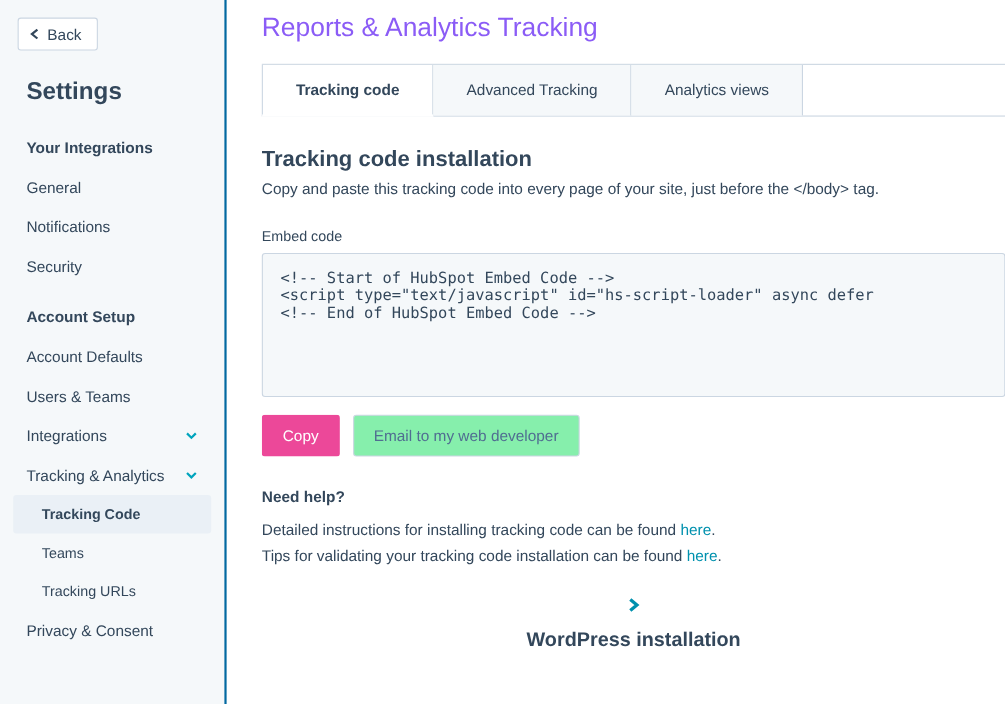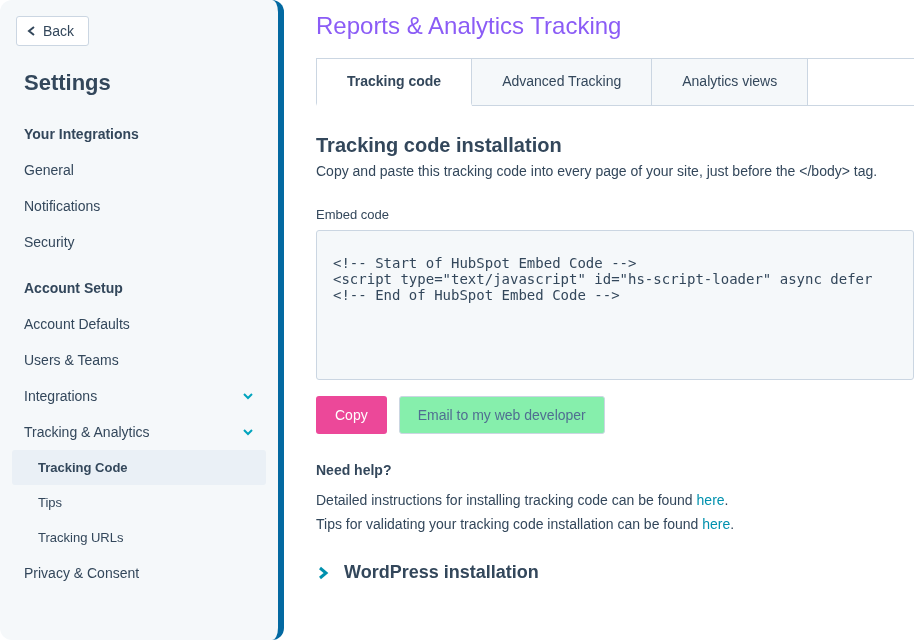--- a/index.html
+++ b/index.html
@@ -1,44 +1,44 @@
 <!DOCTYPE html>
 <html><head>
 <meta charset="utf-8">
 <style>
 * { box-sizing: border-box; margin: 0; padding: 0; }
 body { font-family: -apple-system, BlinkMacSystemFont, "Segoe UI", Helvetica, Arial, sans-serif; background: #fff; color: #33475b; width: 914px; height: 640px; overflow: hidden; }
 .app { display: flex; height: 100%; }
-.sidebar { width: 284px; background: #f5f8fa; border-right: 6px solid #0369a1; padding: 16px 0 0 0; overflow-y: auto; border-radius: 12px; }
+.sidebar { width: 206px; background: #f5f8fa; border-right: 2px solid #0369a1; padding: 16px 0 0 0; overflow-y: auto; }
 .back-btn { display: inline-flex; align-items: center; gap: 6px; border: 1px solid #cbd6e2; background: #fff; padding: 6px 14px 6px 10px; margin: 0 0 24px 16px; border-radius: 3px; color: #33475b; font-size: 14px; cursor: pointer; }
 .back-btn svg { width: 10px; height: 10px; stroke: #33475b; stroke-width: 2; fill: none; }
 .sidebar h1 { font-size: 22px; font-weight: 600; padding: 0 24px 20px 24px; }
 .section-label { font-size: 14px; font-weight: 600; padding: 10px 24px 10px 24px; color: #33475b; }
 .nav-item { display: flex; align-items: center; justify-content: space-between; padding: 10px 24px 10px 24px; font-size: 14px; color: #33475b; cursor: pointer; }
 .nav-item.sub { padding-left: 38px; font-size: 13px; }
 .nav-item.active { background: #eaf0f6; font-weight: 600; border-radius: 3px; margin: 0 12px; padding-left: 26px; }
 .chev { width: 12px; height: 12px; stroke: #00a4bd; stroke-width: 2; fill: none; }
 .main { flex: 1; padding: 12px 0 0 32px; overflow-y: auto; }
 .page-title { font-size: 24px; font-weight: 500; margin-bottom: 18px; color: #8b5cf6; }
 .tabs { display: flex; border-bottom: 1px solid #cbd6e2; border-top: 1px solid #cbd6e2; }
 .tab { padding: 14px 30px; font-size: 14px; color: #33475b; cursor: pointer; border-right: 1px solid #cbd6e2; background: #f5f8fa; }
 .tab.active { background: #fff; font-weight: 600; border-bottom: 3px solid #fff; margin-bottom: -1px; border-left: 1px solid #cbd6e2; }
 .content { padding-top: 28px; }
 .section-title { font-size: 20px; font-weight: 600; margin-bottom: 6px; }
 .section-desc { font-size: 14px; color: #33475b; margin-bottom: 28px; }
 .field-label { font-size: 13px; color: #33475b; margin-bottom: 8px; }
-.embed-box { background: #f5f8fa; border: 1px solid #cbd6e2; border-radius: 3px; padding: 24px 16px; font-family: "SFMono-Regular", Consolas, monospace; font-size: 14px; color: #33475b; height: 150px; white-space: pre; overflow: hidden; margin-bottom: 16px; }
+.embed-box { background: #f5f8fa; border: 1px solid #cbd6e2; border-radius: 3px; padding: 14px 16px; font-family: "SFMono-Regular", Consolas, monospace; font-size: 14px; color: #33475b; height: 131px; white-space: pre; overflow: hidden; margin-bottom: 16px; }
 .btn-row { display: flex; gap: 12px; margin-bottom: 28px; }
 .btn { padding: 10px 18px; border-radius: 3px; font-size: 14px; cursor: pointer; border: 1px solid transparent; }
 .btn-primary { background: #ec4899; color: #fff; }
 .btn-secondary { background: #86efac; border: 1px solid #cbd6e2; color: #506e91; }
 .help-title { font-size: 14px; font-weight: 600; margin-bottom: 14px; }
 .help-line { font-size: 14px; color: #33475b; margin-bottom: 8px; }
 .help-line a { color: #0091ae; text-decoration: none; cursor: pointer; }
-.accordion { display: flex; align-items: center; gap: 14px; margin-top: 30px; cursor: pointer; }
+.accordion { display: flex; align-items: center; gap: 14px; margin-top: 30px; cursor: pointer; flex-direction: column; }
 .accordion svg { width: 14px; height: 14px; stroke: #0091ae; stroke-width: 3; fill: none; }
 .accordion-title { font-size: 18px; font-weight: 600; color: #33475b; }
 </style>
 </head>
 <body>
 
 <div class="app">
   <aside class="sidebar">
     <button class="back-btn">
       <svg>
@@ -62,21 +62,21 @@
           <polyline points="2,4 6,8 10,4"></polyline>
         </svg>
     </div>
     <div class="nav-item">
       <span>Tracking &amp; Analytics</span>
       <svg class="chev">
           <polyline points="2,4 6,8 10,4"></polyline>
         </svg>
     </div>
     <div class="nav-item sub active">Tracking Code</div>
-    <div class="nav-item sub">Tips</div>
+    <div class="nav-item sub">Teams</div>
     <div class="nav-item sub">Tracking URLs</div>
     <div class="nav-item">Privacy &amp; Consent</div>
   </aside>
 
   <main class="main">
     <h2 class="page-title">Reports &amp; Analytics Tracking</h2>
     <div class="tabs">
       <div class="tab active">Tracking code</div>
       <div class="tab">Advanced Tracking</div>
       <div class="tab">Analytics views</div>

